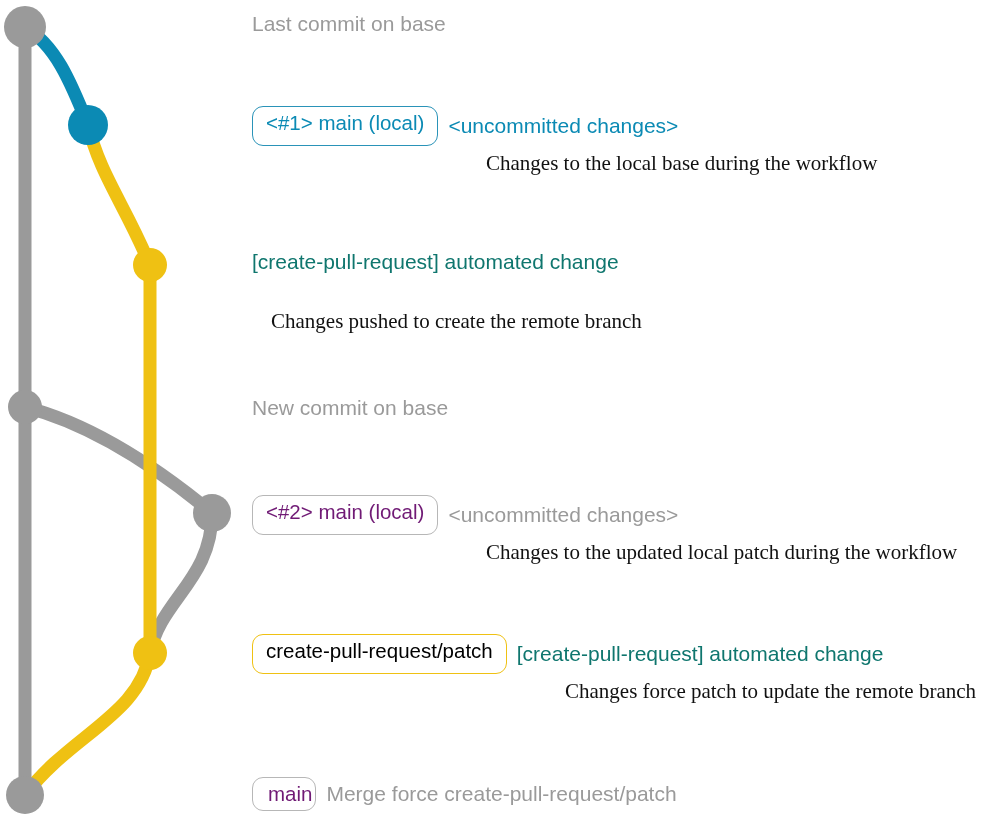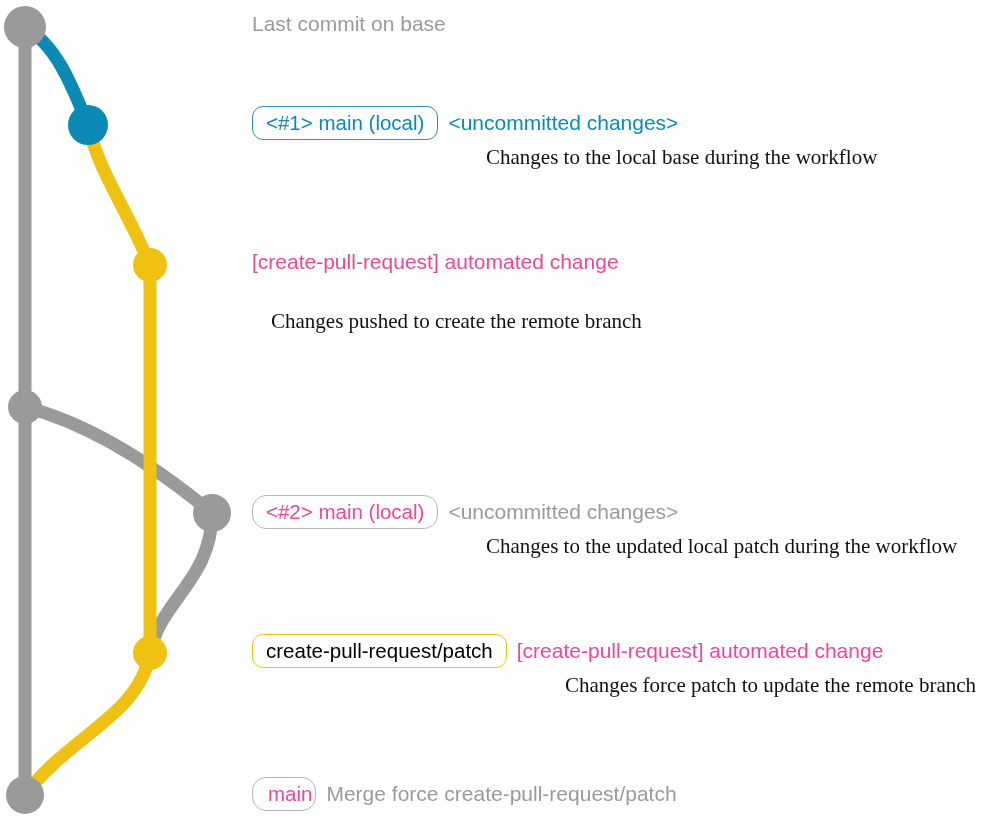--- a/index.html
+++ b/index.html
@@ -29,38 +29,38 @@
   .row-line{
     display:flex;
     align-items:center;
     gap:10px;
     white-space:nowrap;
   }
   .badge{
     display:inline-block;
     border:1.6px solid #2a93b8;
     border-radius:11px;
-    padding:5px 13px 6px 13px;
+    padding:5px 13px 12px 13px;
     font-size:20.5px;
     line-height:21px;
     color:#0b8ab4;
     background:transparent;
     white-space:nowrap;
   }
-  .badge.gray{ border-color:#b7b7b7; color:#ec4899;border-radius:14px; }
+  .badge.gray{ border-color:#b7b7b7; color:#701a75; }
   .badge.yellow{ border-color:#efc113; color:#000000; }
   .badge.small{ padding:5px 3px 6px 15px; }
 
   .subject{
     font-size:21px;
     line-height:24px;
     white-space:nowrap;
   }
   .subject.teal{ color:#0b8ab4; }
-  .subject.yellow{ color:#ec4899; }
+  .subject.yellow{ color:#0f766e; }
   .subject.gray{ color:#9a9a9a; }
 
   .desc{
     font-family:"Liberation Serif", serif;
     font-size:21px;
     line-height:22px;
     color:#111111;
     white-space:nowrap;
     margin-top:6px;
   }
@@ -109,20 +109,25 @@
       <div class="desc" style="margin-left:234px;">Changes to the local base during the workflow</div>
     </div>
 
     <div class="row" style="top:250px;">
       <div class="row-line">
         <span class="subject yellow">[create-pull-request] automated change</span>
       </div>
       <div class="desc" style="margin-left:19px;margin-top:36px;">Changes pushed to create the remote branch</div>
     </div>
 
+    <div class="row" style="top:396px;">
+      <div class="row-line">
+        <span class="subject gray">New commit on base</span>
+      </div>
+    </div>
 
     <div class="row" style="top:495px;">
       <div class="row-line">
         <span class="badge gray">&lt;#2&gt; main (local)</span>
         <span class="subject gray">&lt;uncommitted changes&gt;</span>
       </div>
       <div class="desc" style="margin-left:234px;">Changes to the updated local patch during the workflow</div>
     </div>
 
     <div class="row" style="top:634px;">

